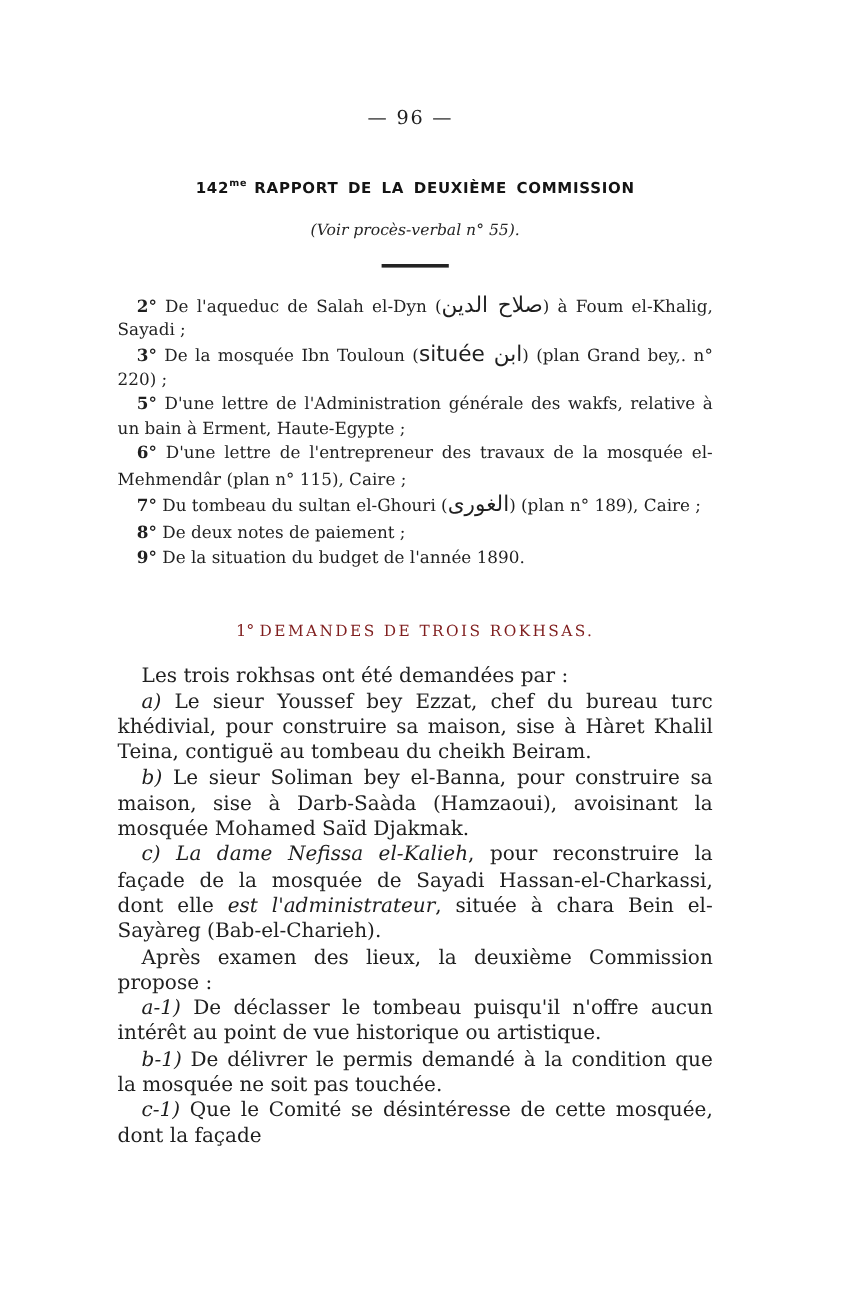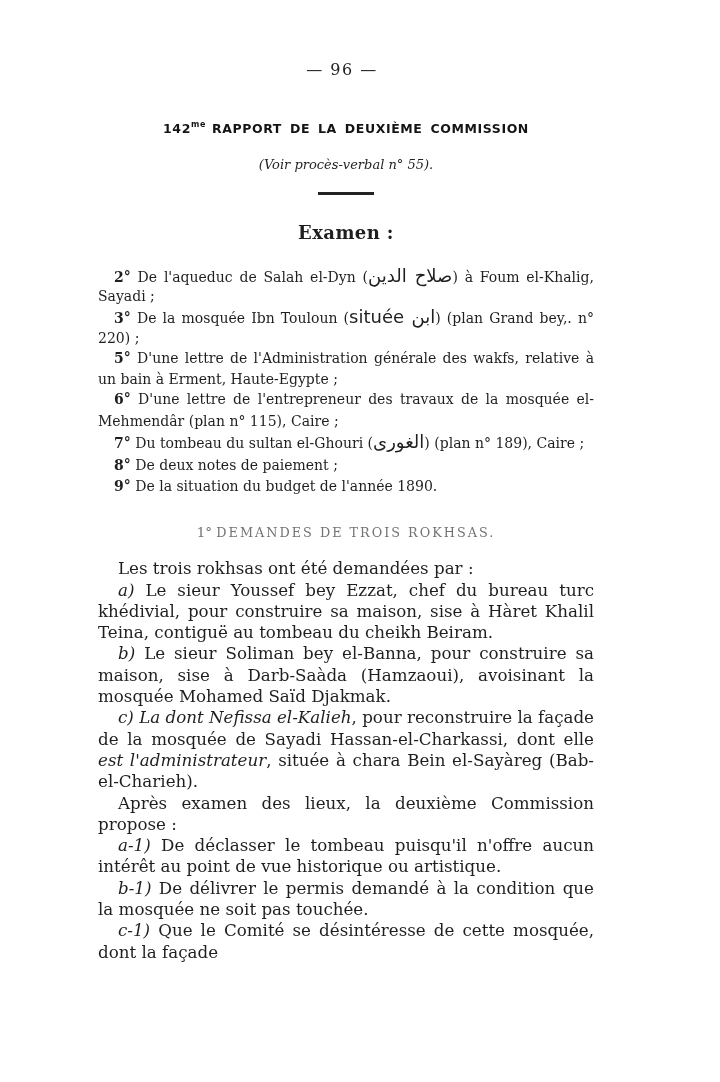--- a/index.html
+++ b/index.html
@@ -8,21 +8,21 @@
     background: #ffffff;
   }
   .page {
     position: relative;
     width: 684px;
     height: 1082px;
     box-sizing: border-box;
     background: #ffffff;
     color: #1f1f1f;
     font-family: "DejaVu Serif", "Liberation Serif", serif;
-    padding-top: 60px;
+    padding-top: 88px;
     overflow: hidden;
   }
   .content {
     padding-left: 98px;
     padding-right: 90px;
   }
   .page-number {
     text-align: center;
     font-size: 16px;
     letter-spacing: 1.5px;
@@ -78,25 +78,25 @@
     margin: 0;
   }
   .item-num { font-weight: bold; }
   .arabic {
     font-family: "DejaVu Sans", sans-serif;
     font-size: 18px;
     direction: rtl;
     unicode-bidi: isolate;
   }
   .section-heading {
-    margin-top: 27px;
+    margin-top: 42px;
     text-align: center;
     font-size: 13.5px;
     line-height: 16px;
-    color: #737373;
+    color: #7f1d1d;
   }
   .section-heading .sh-text {
     font-size: 12.8px;
     letter-spacing: 2px;
   }
   .body {
     margin-top: 17px;
     font-size: 16.7px;
     line-height: 21.3px;
     text-align: justify;
@@ -115,39 +115,38 @@
   <div class="page-number">— 96 —</div>
 
   <div class="content">
 
     <div class="report-title"><span class="tnum">142</span><sup class="tord">me</sup><span class="ttext">RAPPORT DE LA DEUXIÈME COMMISSION</span></div>
 
     <div class="subtitle">(Voir procès-verbal n° 55).</div>
 
     <div class="divider"></div>
 
-    <div class="examen-heading">Examen :</div>
 
     <div class="list">
       <div class="list-item"><span class="item-num">2°</span> <span>De l'aqueduc de Salah el-Dyn (</span><span class="arabic">صلاح الدين</span><span>) à Foum el-Khalig, Sayadi ;</span></div>
       <div class="list-item"><span class="item-num">3°</span> <span>De la mosquée Ibn Touloun (</span><span class="arabic">ابن située</span><span>) (plan Grand bey,. n° 220) ;</span></div>
       <div class="list-item"><span class="item-num">5°</span> <span>D'une lettre de l'Administration générale des wakfs, relative à un bain à Erment, Haute-Egypte ;</span><span class="arabic"></span><span></span></div>
       <div class="list-item"><span class="item-num">6°</span> <span>D'une lettre de l'entrepreneur des travaux de la mosquée el-Mehmendâr (plan n° 115), Caire ;</span><span class="arabic"></span><span></span></div>
       <div class="list-item"><span class="item-num">7°</span> <span>Du tombeau du sultan el-Ghouri (</span><span class="arabic">الغورى</span><span>) (plan n° 189), Caire ;</span></div>
       <div class="list-item"><span class="item-num">8°</span> <span>De deux notes de paiement ;</span><span class="arabic"></span><span></span></div>
       <div class="list-item"><span class="item-num">9°</span> <span>De la situation du budget de l'année 1890.</span><span class="arabic"></span><span></span></div>
     </div>
 
     <div class="section-heading"><span class="sh-num">1°</span> <span class="sh-text">DEMANDES DE TROIS ROKHSAS.</span></div>
 
     <div class="body">
       <p>Les trois rokhsas ont été demandées par :</p>
       <p><span class="it">a)</span><span> Le sieur Youssef bey Ezzat, chef du bureau turc khédivial, pour construire sa maison, sise à Hàret Khalil Teina, contiguë au tombeau du cheikh Beiram.</span></p>
       <p><span class="it">b)</span><span> Le sieur Soliman bey el-Banna, pour construire sa maison, sise à Darb-Saàda (Hamzaoui), avoisinant la mosquée Mohamed Saïd Djakmak.</span></p>
-      <p><span class="it">c) La dont Nefissa el-Kalieh</span><span>, pour reconstruire la façade de la mosquée de Sayadi Hassan-el-Charkassi, dont elle </span><span class="it">est l'administrateur</span><span>, située à chara Bein el-Sayàreg (Bab-el-Charieh).</span></p>
+      <p><span class="it">c) La dame Nefissa el-Kalieh</span><span>, pour reconstruire la façade de la mosquée de Sayadi Hassan-el-Charkassi, dont elle </span><span class="it">est l'administrateur</span><span>, située à chara Bein el-Sayàreg (Bab-el-Charieh).</span></p>
       <p>Après examen des lieux, la deuxième Commission propose :</p>
       <p><span class="it">a-1)</span><span> De déclasser le tombeau puisqu'il n'offre aucun intérêt au point de vue historique ou artistique.</span></p>
       <p><span class="it">b-1)</span><span> De délivrer le permis demandé à la condition que la mosquée ne soit pas touchée.</span></p>
       <p><span class="it">c-1)</span><span> Que le Comité se désintéresse de cette mosquée, dont la façade</span></p>
     </div>
 
   </div>
 </div>
 
 </body></html>

